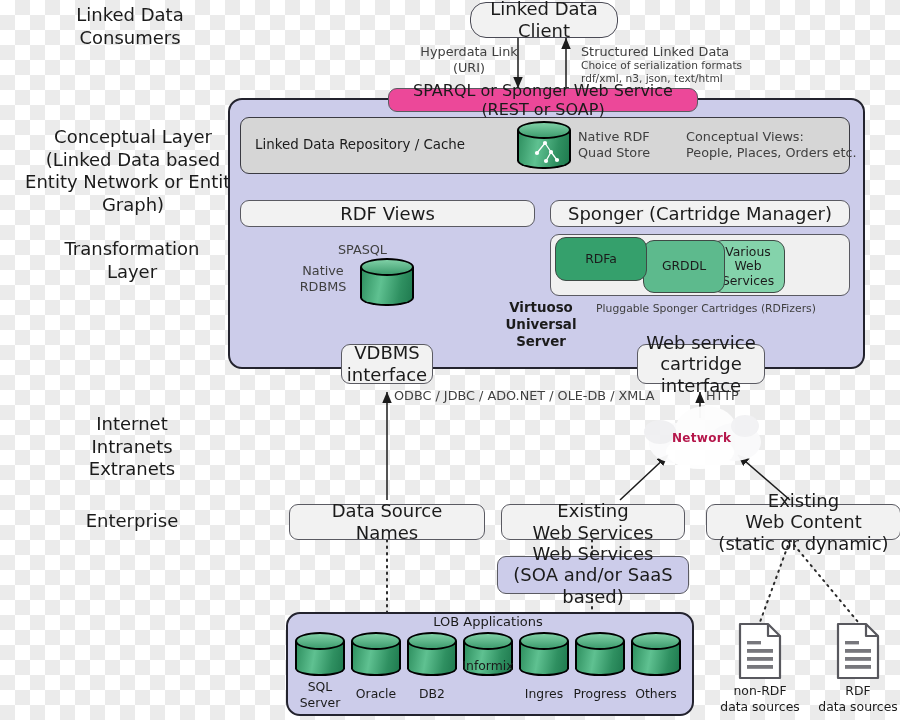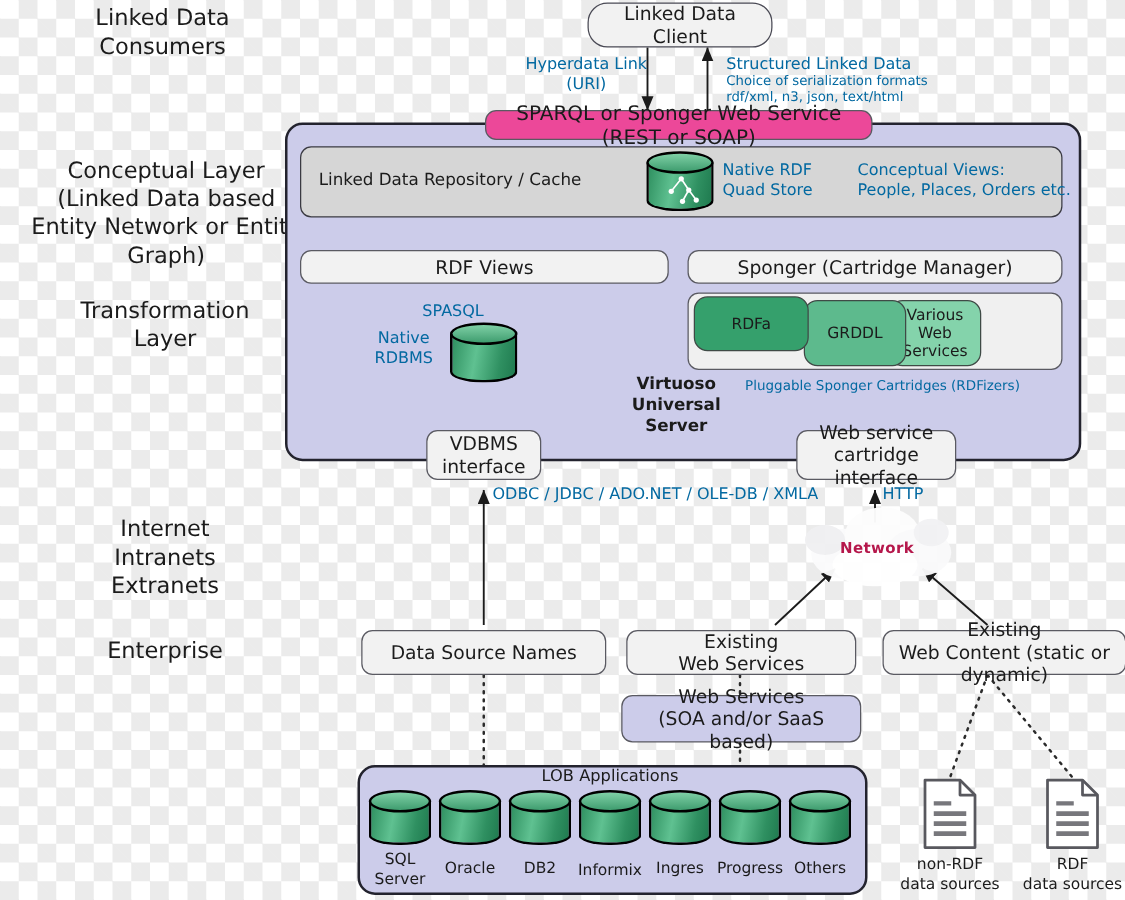--- a/index.html
+++ b/index.html
@@ -14,37 +14,37 @@
     background-position:0 0,15px 15px;
     color:#1b1b1b;
   }
   svg.edges{position:absolute;left:0;top:0;width:900px;height:720px;pointer-events:none;}
 
   
   .box{
     position:absolute;box-sizing:border-box;
     background:#f2f2f2;border:1.6px solid #4a4a55;border-radius:9px;
     display:flex;align-items:center;justify-content:center;text-align:center;
-    font-size:15px;line-height:1.2;padding:3px 8px;
+    font-size:18px;line-height:1.2;padding:3px 8px;
   }
   .box.lilac{background:#ccccea;}
   .box.grey{background:#d6d6d6;border:1.8px solid #3a3a42;}
   .box.thin{border-width:1.2px;border-color:#5a5a62;}
 
   
   #virtuoso-panel{
     position:absolute;left:228px;top:98px;width:633px;height:267px;
     background:#ccccea;border:2.4px solid #23232e;border-radius:14px;
   }
 
   
   .caption{position:absolute;text-align:center;font-size:18px;line-height:1.25;color:#1b1b1b;}
 
   
-  .edgelabel{position:absolute;font-size:12.8px;line-height:1.22;color:#0369a1;}
+  .edgelabel{position:absolute;font-size:12.8px;line-height:1.22;color:#404040;}
   .edgelabel.small{font-size:10.6px;line-height:1.25;}
 
   
   .cyl{position:absolute;}
   .cyl .body{
     position:absolute;left:0;right:0;bottom:0;top:9px;
     background:linear-gradient(100deg,#2e8f5f 0%,#5fc191 38%,#2f9061 75%,#1f7a4f 100%);
     border:2.4px solid #000;border-radius:0 0 48% 48%/0 0 22% 22%;
     border-top:none;
   }
@@ -210,21 +210,21 @@
 <div class="cyl" style="left:407px;top:632px;width:50px;height:44px;">
     <div class="body"></div>
     <div class="top"></div>
   </div>
 <div class="doclabel" style="left:372px;top:686px;">DB2</div>
 
 <div class="cyl" style="left:463px;top:632px;width:50px;height:44px;">
     <div class="body"></div>
     <div class="top"></div>
   </div>
-<div class="doclabel" style="left:428px;top:688px;">Informix</div>
+<div class="doclabel" style="left:428px;top:658px;">Informix</div>
 
 <div class="cyl" style="left:519px;top:632px;width:50px;height:44px;">
     <div class="body"></div>
     <div class="top"></div>
   </div>
 <div class="doclabel" style="left:484px;top:686px;">Ingres</div>
 
 <div class="cyl" style="left:575px;top:632px;width:50px;height:44px;">
     <div class="body"></div>
     <div class="top"></div>

